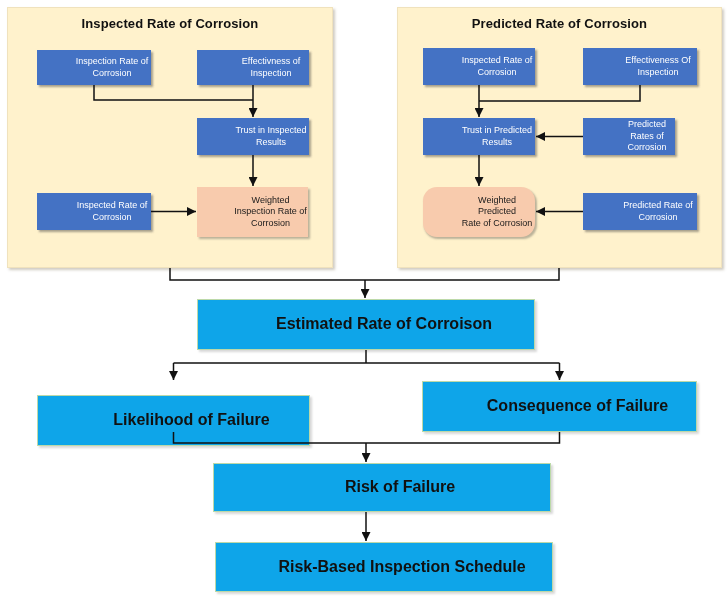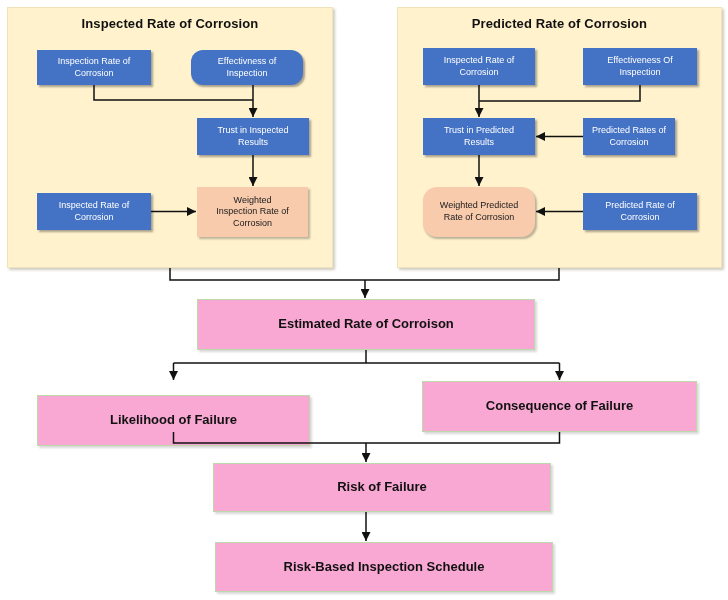--- a/index.html
+++ b/index.html
@@ -10,53 +10,53 @@
   .panel{
     position:absolute;background:#FFF2CC;border:1px solid #f0e2bd;
     box-shadow:1.5px 2px 2.5px rgba(120,110,80,0.35);box-sizing:border-box;
   }
   .panel-title{
     position:absolute;left:0;right:0;top:8px;text-align:center;
     font-size:13px;font-weight:bold;color:#111;letter-spacing:.1px;
   }
   .node{
     position:absolute;display:flex;align-items:center;justify-content:center;
-    text-align:center;white-space:pre-line;box-sizing:border-box;line-height:1.28;
+    text-align:center;white-space:pre-line;box-sizing:border-box;line-height:1.28;padding-left:36px;
   }
   .node-blue{
     background:#4472C4;color:#ffffff;font-size:9px;
     box-shadow:1.5px 2px 2px rgba(60,60,60,0.45);
   }
   .node-peach{
     background:#F8CBAD;color:#1a1a1a;font-size:9px;
     box-shadow:1.5px 2px 2px rgba(60,60,60,0.35);
   }
   .node-green{
-    background:#f9a8d4;color:#111111;font-size:13px;font-weight:bold;
+    background:#0ea5e9;color:#111111;font-size:16px;font-weight:bold;
     border:1px solid #bcd9a9;box-shadow:1.5px 2px 2px rgba(120,120,120,0.28);
   }
   svg.wires{position:absolute;left:0;top:0;pointer-events:none;}
   .wire{stroke:#111111;stroke-width:1.5;fill:none;}
 </style>
 </head>
 <body>
 
 <div class="canvas">
 
   <div class="panel" style="left:7px;top:7px;width:326px;height:261px;">
     <div class="panel-title">Inspected Rate of Corrosion</div>
   </div>
 
   <div class="panel" style="left:397px;top:7px;width:325px;height:261px;">
     <div class="panel-title">Predicted Rate of Corrosion</div>
   </div>
 
   <div class="node node-blue" style="left:37px;top:50px;width:114px;height:35px;">Inspection Rate of
 Corrosion</div>
-  <div class="node node-blue" style="left:191px;top:50px;width:112px;height:35px;border-radius:12px;">Effectivness of
+  <div class="node node-blue" style="left:197px;top:50px;width:112px;height:35px;">Effectivness of
 Inspection</div>
   <div class="node node-blue" style="left:197px;top:118px;width:112px;height:37px;">Trust in Inspected
 Results</div>
   <div class="node node-blue" style="left:37px;top:193px;width:114px;height:37px;">Inspected Rate of
 Corrosion</div>
   <div class="node node-peach" style="left:197px;top:187px;width:111px;height:50px;">Weighted
 Inspection Rate of
 Corrosion</div>
 
   <div class="node node-blue" style="left:423px;top:48px;width:112px;height:37px;">Inspected Rate of

